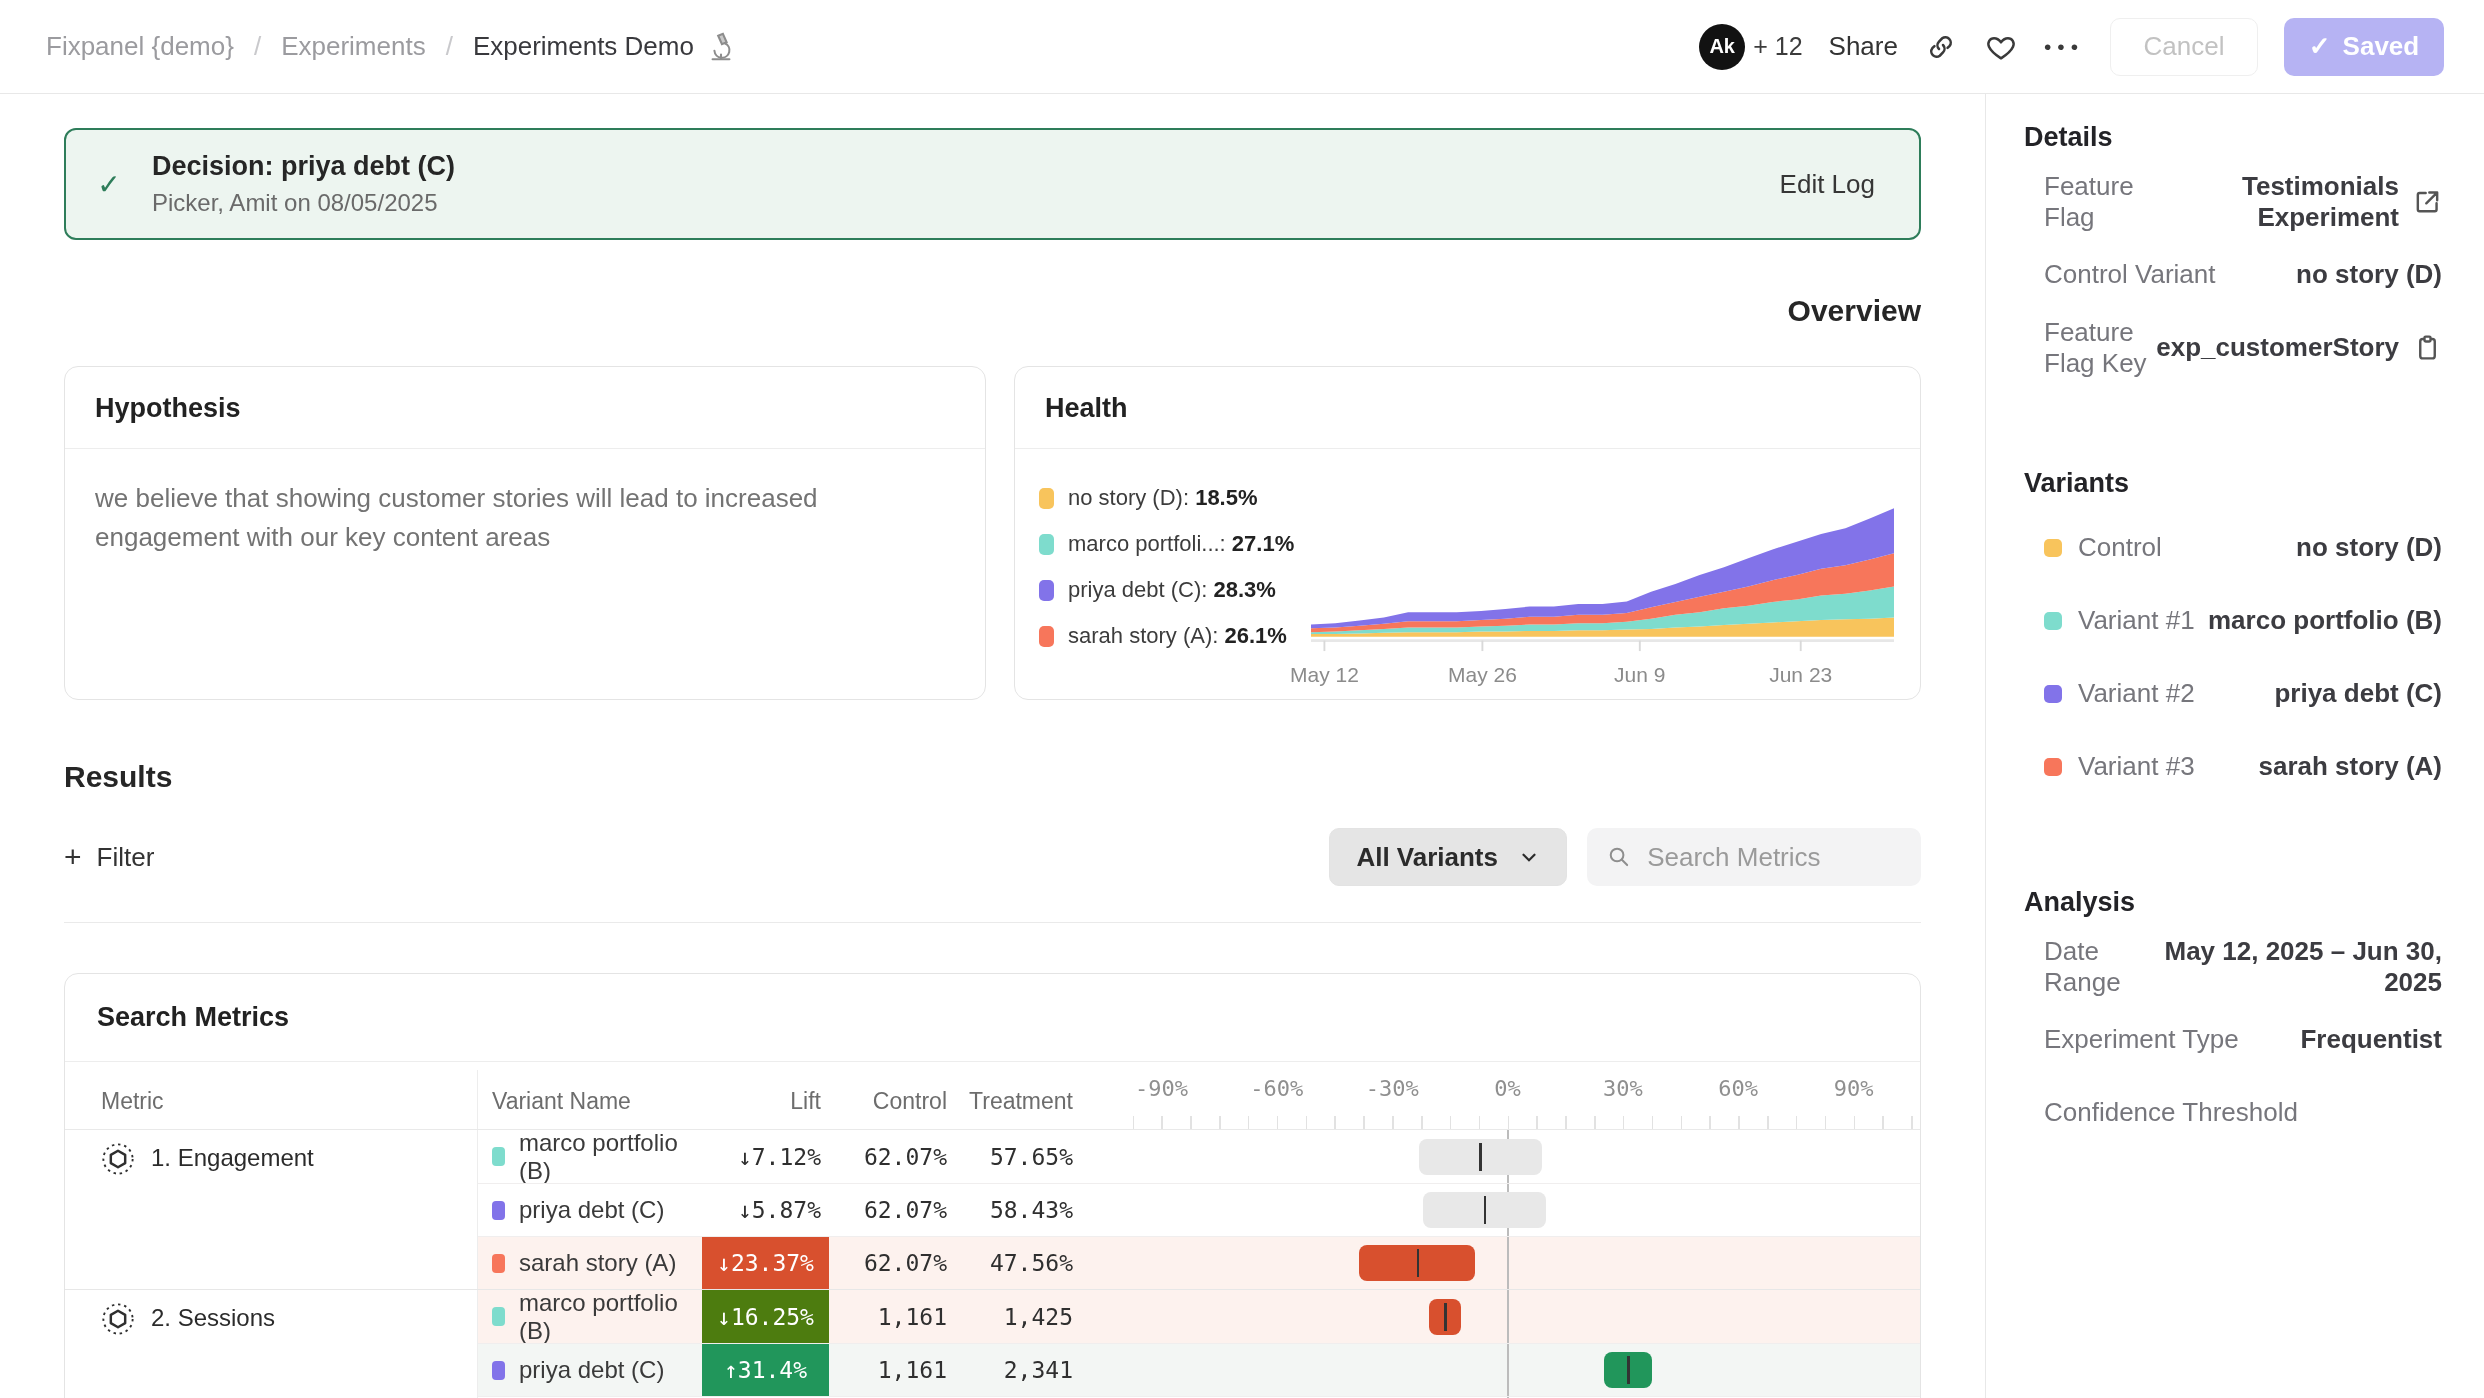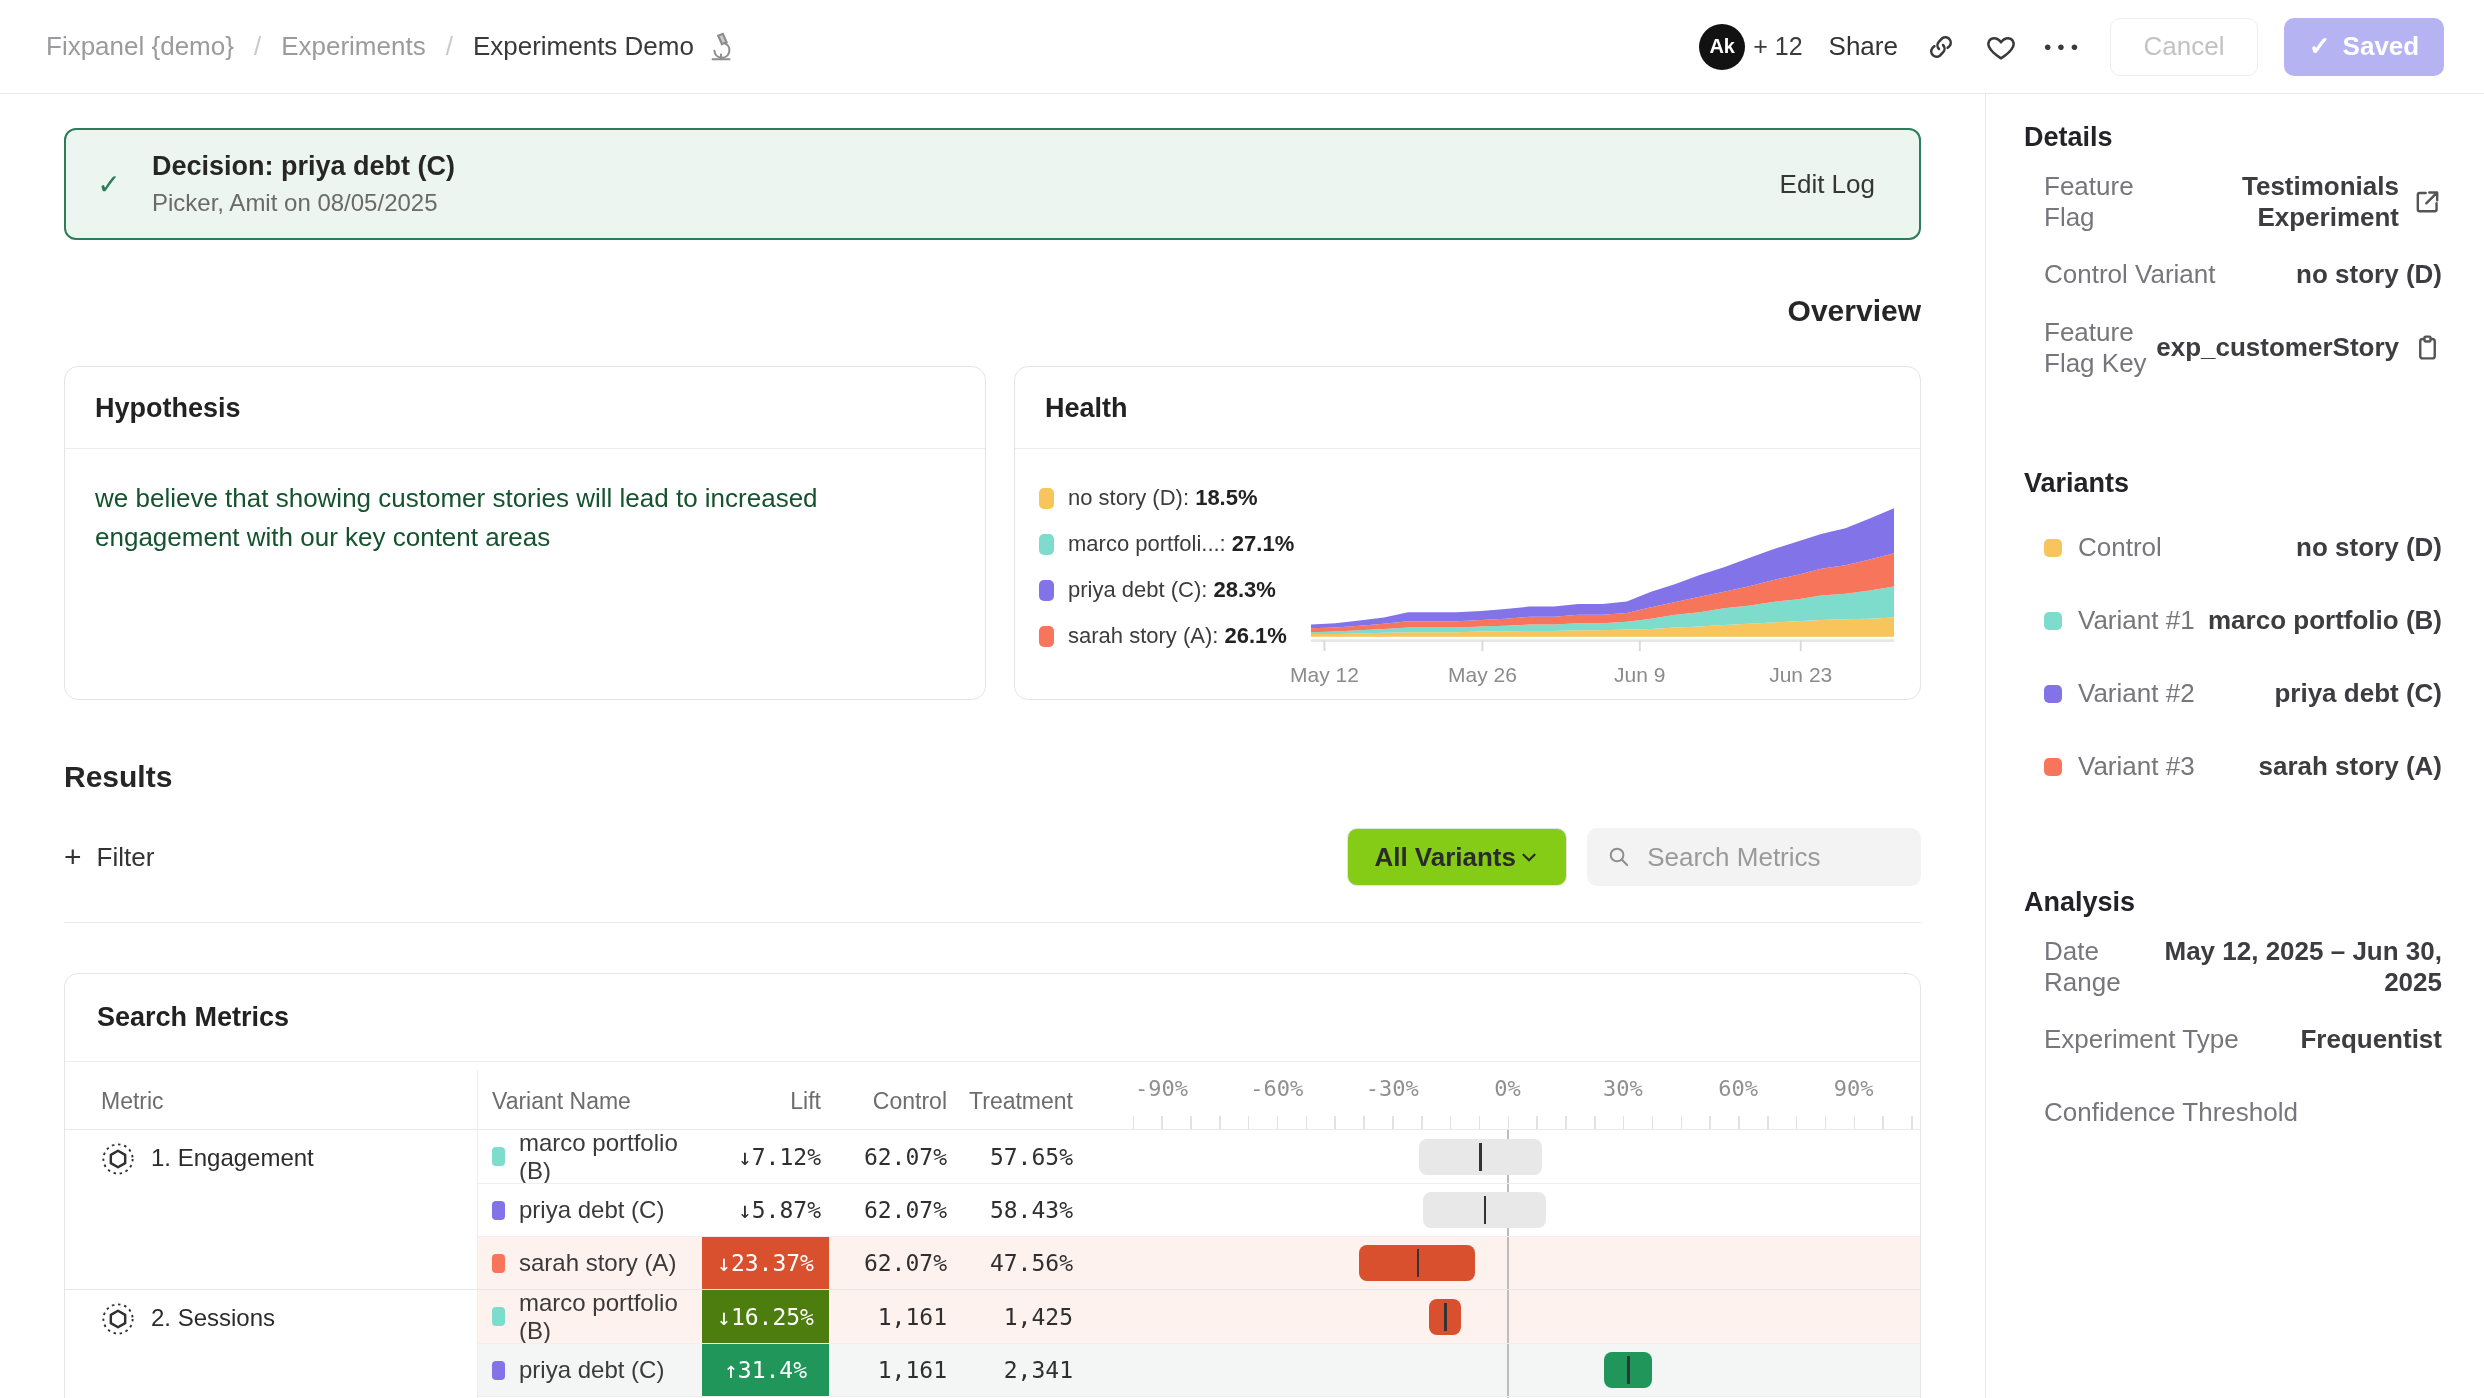--- a/index.html
+++ b/index.html
@@ -44,38 +44,38 @@
   .h-overview { margin-top:54px;text-align:right; }
   .h-results { margin-top:60px; }
 
   
   .cards { display:flex; gap:28px; margin-top:38px; }
   .card { border:1.5px solid #e4e4e4; border-radius:14px; background:#fff; }
   .card-hyp { width:922px; height:334px; }
   .card-health { flex:1; height:334px; }
   .card-head { padding:26px 30px 24px; border-bottom:1.5px solid #ededed;
     font-size:27px; font-weight:600; color:#222; }
-  .hyp-body { padding:30px; font-size:26px; line-height:1.5; color:#14532d; max-width:880px; }
+  .hyp-body { padding:30px; font-size:26px; line-height:1.5; color:#737373; max-width:880px; }
   .health-body { display:flex; height:248px; padding:10px 26px 4px 24px; }
   .legend-col { width:272px; display:flex; flex-direction:column; justify-content:space-evenly; padding:6px 0 24px; }
   .legend-item { display:flex; align-items:center; gap:14px; font-size:22px; color:#3c3c3c; }
   .legend-item b { color:#222; font-weight:700; }
   .legend-swatch { width:15px; height:21px; border-radius:5px; flex:none; }
   .chart-wrap { flex:1; position:relative; display:flex; flex-direction:column; justify-content:flex-end; padding-bottom:4px; }
   .chart-wrap svg { width:100%; height:152px; display:block; }
   .xlabels { position:relative; height:34px; }
   .xlabel { position:absolute; top:8px; transform:translateX(-50%); font-size:21px; color:#8b8b8b; white-space:nowrap; }
 
   
   .controls { display:flex; align-items:center; margin-top:34px; }
   .filter-btn { display:flex; align-items:center; gap:15px; font-size:26px; font-weight:500; color:#333; cursor:pointer; }
   .plus-glyph { font-size:30px; font-weight:400; color:#333; line-height:1; }
   .controls-right { margin-left:auto; display:flex; align-items:center; gap:20px; }
   .variants-btn { height:58px; padding:0 26px; border:1.5px solid #e3e3e3; border-radius:10px;
-    background:#84cc16; display:flex; align-items:center; gap:2px; font-size:26px; font-weight:600; color:#2b2b2b; cursor:pointer; }
+    background:#e5e5e5; display:flex; align-items:center; gap:20px; font-size:26px; font-weight:600; color:#2b2b2b; cursor:pointer; }
   .search-box { height:58px; width:334px; background:#f3f3f4; border-radius:10px;
     display:flex; align-items:center; gap:16px; padding:0 20px; }
   .search-box input { border:none; outline:none; background:transparent; font-size:26px; color:#555;
     width:100%; font-family:"Liberation Sans", sans-serif; }
   .search-box input::placeholder { color:#9a9a9a; }
   .rule { margin-top:36px; border:none; border-top:1.5px solid #eaeaea; }
 
   
   .metrics-card { margin-top:50px; border:1.5px solid #e4e4e4; border-radius:14px; overflow:hidden; }
   .metrics-title { padding:28px 32px; font-size:27px; font-weight:600; color:#222; border-bottom:1.5px solid #ededed; }

